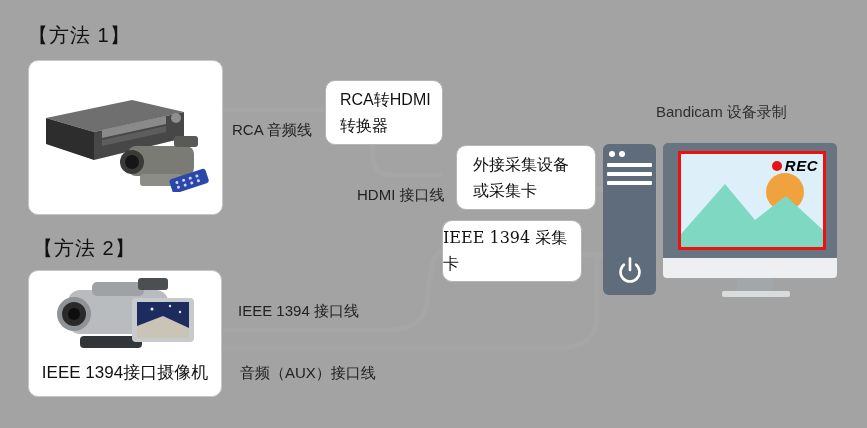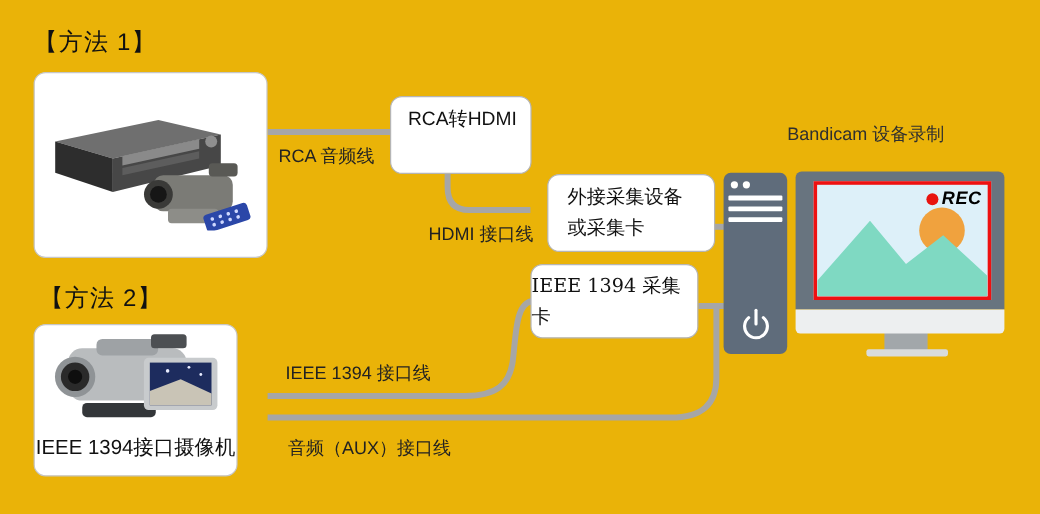--- a/index.html
+++ b/index.html
@@ -3,21 +3,21 @@
 <meta charset="utf-8">
 <style>
   html,body{margin:0;padding:0;}
   body{
     width:867px;height:428px;
     background:#ebebeb;
     font-family:"Liberation Sans", sans-serif;
     color:#1a1a1a;
     overflow:hidden;
   }
-  .canvas{position:relative;width:867px;height:428px;background:#eab308;}
+  .canvas{position:relative;width:867px;height:428px;background:#a3a3a3;}
   .wires{position:absolute;left:0;top:0;z-index:1;}
   .wires path{fill:none;stroke:#a6a6a6;stroke-width:5;}
   .node,.device-box,.heading,.cable-label,.title{position:absolute;z-index:2;}
   .heading{font-size:20px;color:#111;letter-spacing:1px;white-space:nowrap;}
   .device-box{
     background:#ffffff;border:1px solid #c6c6c6;border-radius:10px;
     box-sizing:border-box;display:flex;flex-direction:column;align-items:center;justify-content:flex-end;
   }
   .device-box .illus{flex:1;display:flex;align-items:center;justify-content:center;width:100%;}
   .device-label{font-size:19px;color:#111;padding-bottom:10px;white-space:nowrap;}
@@ -107,36 +107,37 @@
             <circle cx="162" cy="100" r="1.5" fill="#cfd8ff"></circle>
         </g>
       </svg>
     </div>
   </div>
 
   <div class="cable-label" style="left:232px;top:121px;text-align:right;">RCA 音频线</div>
 
   <div class="node" style="left:325px;top:80px;width:118px;height:65px;">
     <div>RCA转HDMI</div>
+    <div>转换器</div>
   </div>
 
   <div class="cable-label" style="left:337px;top:186px;margin-left:20px;">HDMI 接口线</div>
 
   <div class="node" style="left:456px;top:145px;width:140px;height:65px;padding-left:16px;">
     <div>外接采集设备</div>
     <div>或采集卡</div>
   </div>
 
   <div class="node centered" style="left:442px;top:220px;width:140px;height:62px;">
     <span>IEEE 1394 采集卡</span>
   </div>
 
   <div class="heading" style="left:33px;top:235px;">【方法 2】</div>
 
-  <div class="device-box" style="left:28px;top:270px;width:170px;height:127px;">
+  <div class="device-box" style="left:28px;top:270px;width:194px;height:127px;">
     <div class="illus">
       <svg width="170" height="80" viewBox="0 0 170 80">
         <rect x="28" y="14" width="100" height="44" rx="12" fill="#b9bcbe"></rect>
         <rect x="52" y="6" width="52" height="14" rx="5" fill="#9ea2a5"></rect>
         <rect x="98" y="2" width="30" height="12" rx="3" fill="#4c4f52"></rect>
         <circle cx="34" cy="38" r="17" fill="#8f9396"></circle>
         <circle cx="34" cy="38" r="12" fill="#2a2a2a"></circle>
         <circle cx="34" cy="38" r="6" fill="#0e0e0e"></circle>
         <rect x="40" y="60" width="62" height="12" rx="4" fill="#333639"></rect>
 

